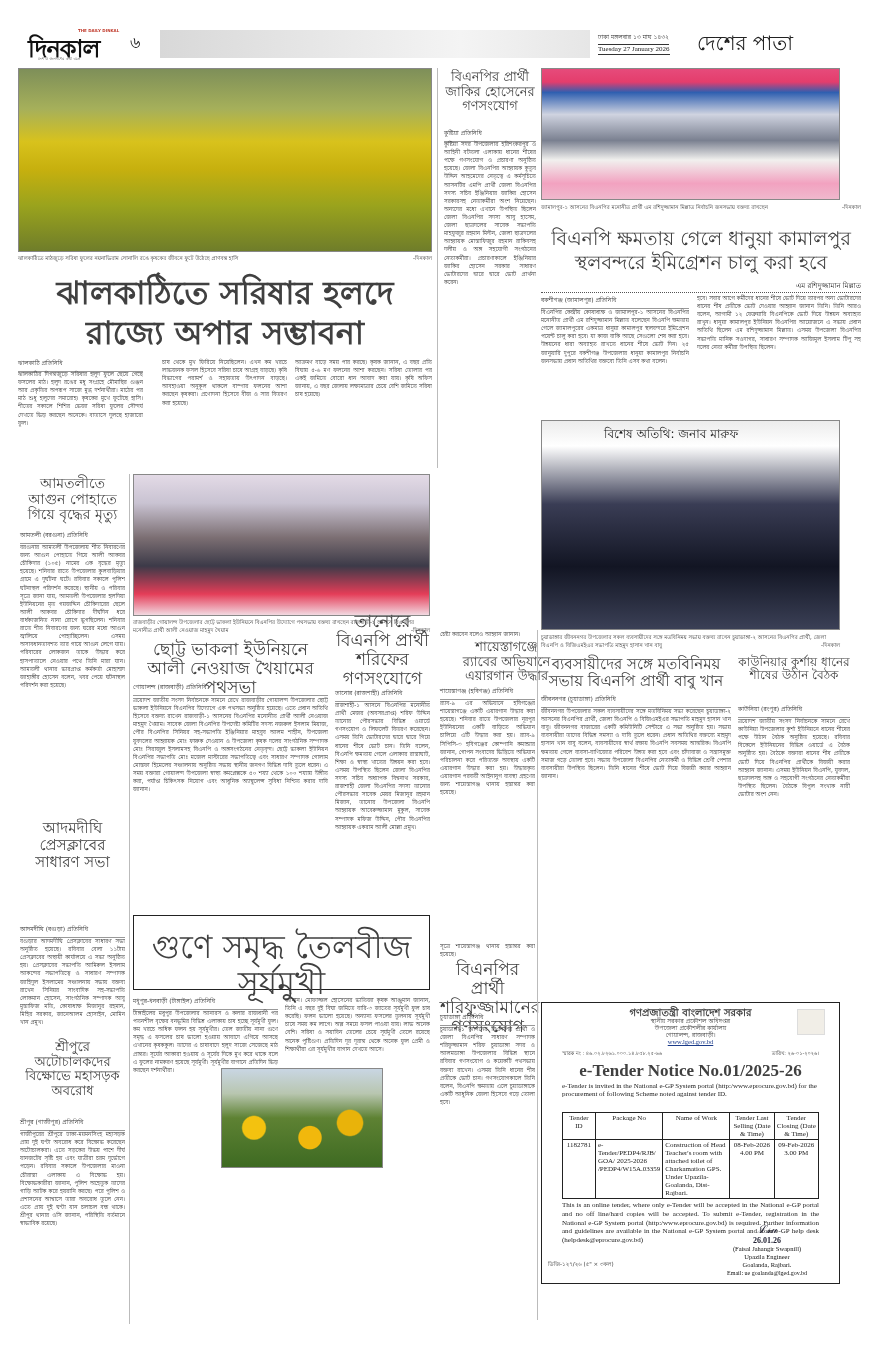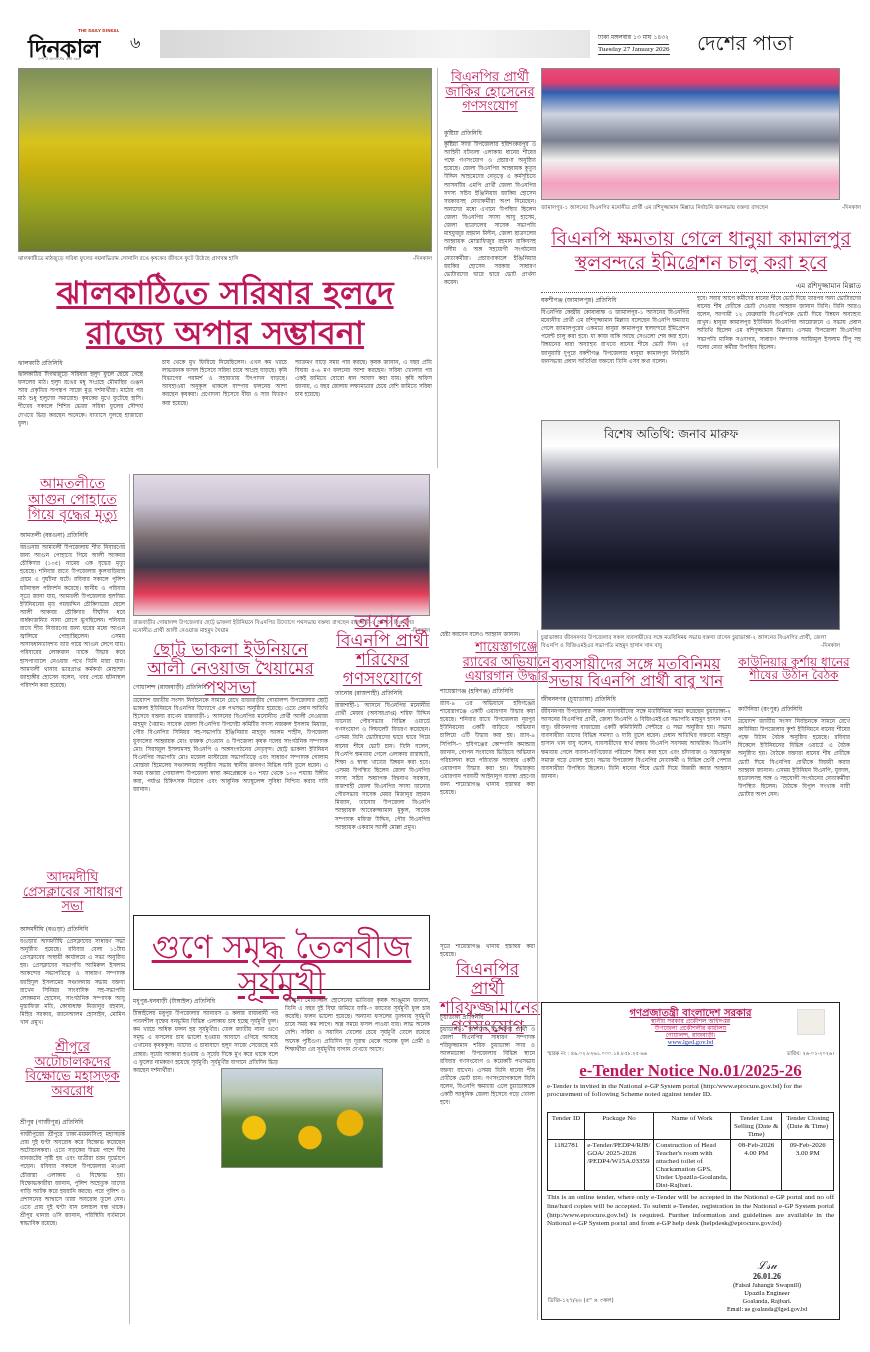--- a/index.html
+++ b/index.html
@@ -1,19 +1,19 @@
 <!DOCTYPE html>
 <html><head>
 <meta charset="utf-8">
 <style>
   * { box-sizing: border-box; margin: 0; padding: 0; }
   html, body { width: 870px; height: 1352px; background: #fff; overflow: hidden; }
   body { font-family: "DejaVu Sans", sans-serif; color: #111; position: relative; }
   .abs { position: absolute; }
-  .hl { font-family: "DejaVu Sans", sans-serif; color: #be185d; text-align: center; line-height: 1.12; text-decoration: underline; }
+  .hl { font-family: "DejaVu Sans", sans-serif; color: #404040; text-align: center; line-height: 1.12; }
   .byline { font-size: 6px; color: #333; border-bottom: 1px solid #999; padding-bottom: 2px; }
   .body-text { font-size: 5.6px; line-height: 1.45; color: #333; text-align: justify; overflow: hidden; }
   .caption { font-size: 5.4px; color: #333; line-height: 1.4; }
   .caption .credit { float: right; }
   .photo { overflow: hidden; border: 1px solid #888; }
   .rule { background: #bbb; }
 
   
   .masthead-logo { left: 28px; top: 30px; font-weight: bold; font-size: 24px; letter-spacing: -1px; color: #111; }
   .masthead-en { left: 78px; top: 28px; font-size: 4px; color: #c0392b; font-weight: bold; }
@@ -107,42 +107,42 @@
 <div class="abs body-text" style="left:440px;top:699px;width:95px;height:238px;">র‍্যাব-৯ এর অভিযানে হবিগঞ্জের শায়েস্তাগঞ্জে একটি এয়ারগান উদ্ধার করা হয়েছে। শনিবার রাতে উপজেলার নূরপুর ইউনিয়নের একটি বাড়িতে অভিযান চালিয়ে এটি উদ্ধার করা হয়। র‍্যাব-৯ সিপিসি-৩ হবিগঞ্জের কোম্পানি কমান্ডার জানান, গোপন সংবাদের ভিত্তিতে অভিযান পরিচালনা করে পরিত্যক্ত অবস্থায় একটি এয়ারগান উদ্ধার করা হয়। উদ্ধারকৃত এয়ারগান পরবর্তী আইনানুগ ব্যবস্থা গ্রহণের জন্য শায়েস্তাগঞ্জ থানায় হস্তান্তর করা হয়েছে।</div>
 
 <div class="abs hl" style="left:541px;top:656px;width:190px;font-size:15px;">ব্যবসায়ীদের সঙ্গে মতবিনিময় সভায় বিএনপি প্রার্থী বাবু খান</div>
 <div class="abs byline" style="left:541px;top:694px;width:190px;">জীবননগর (চুয়াডাঙ্গা) প্রতিনিধি</div>
 <div class="abs body-text" style="left:541px;top:707px;width:190px;height:288px;">জীবননগর উপজেলার সকল ব্যবসায়ীদের সঙ্গে মতবিনিময় সভা করেছেন চুয়াডাঙ্গা-২ আসনের বিএনপির প্রার্থী, জেলা বিএনপি ও বিজিএমইএর সভাপতি মাহমুদ হাসান খান বাবু। জীবননগর বাজারের একটি কমিউনিটি সেন্টারে এ সভা অনুষ্ঠিত হয়। সভায় ব্যবসায়ীরা তাদের বিভিন্ন সমস্যা ও দাবি তুলে ধরেন। প্রধান অতিথির বক্তব্যে মাহমুদ হাসান খান বাবু বলেন, ব্যবসায়ীদের স্বার্থ রক্ষায় বিএনপি সবসময় আন্তরিক। বিএনপি ক্ষমতায় গেলে ব্যবসা-বাণিজ্যের পরিবেশ উন্নত করা হবে এবং চাঁদাবাজ ও সন্ত্রাসমুক্ত সমাজ গড়ে তোলা হবে। সভায় উপজেলা বিএনপির নেতাকর্মী ও বিভিন্ন শ্রেণী পেশার ব্যবসায়ীরা উপস্থিত ছিলেন। তিনি ধানের শীষে ভোট দিয়ে বিজয়ী করার আহ্বান জানান।</div>
 
 <div class="abs hl" style="left:738px;top:656px;width:112px;font-size:12px;">কাউনিয়ার কুর্শায় ধানের শীষের উঠান বৈঠক</div>
 <div class="abs byline" style="left:738px;top:704px;width:112px;">কাউনিয়া (রংপুর) প্রতিনিধি</div>
 <div class="abs body-text" style="left:738px;top:717px;width:112px;height:278px;">ত্রয়োদশ জাতীয় সংসদ নির্বাচনকে সামনে রেখে কাউনিয়া উপজেলার কুর্শা ইউনিয়নে ধানের শীষের পক্ষে উঠান বৈঠক অনুষ্ঠিত হয়েছে। রবিবার বিকেলে ইউনিয়নের বিভিন্ন ওয়ার্ডে এ বৈঠক অনুষ্ঠিত হয়। বৈঠকে বক্তারা ধানের শীষ প্রতীকে ভোট দিয়ে বিএনপির প্রার্থীকে বিজয়ী করার আহ্বান জানান। এসময় ইউনিয়ন বিএনপি, যুবদল, ছাত্রদলসহ অঙ্গ ও সহযোগী সংগঠনের নেতাকর্মীরা উপস্থিত ছিলেন। বৈঠকে বিপুল সংখ্যক নারী ভোটার অংশ নেন।</div>
 
-<div class="abs hl" style="left:20px;top:870px;width:105px;font-size:13px;">আদমদীঘি প্রেসক্লাবের সাধারণ সভা</div>
+<div class="abs hl" style="left:20px;top:820px;width:105px;font-size:15px;">আদমদীঘি প্রেসক্লাবের সাধারণ সভা</div>
 <div class="abs byline" style="left:20px;top:924px;width:105px;">আদমদীঘি (বগুড়া) প্রতিনিধি</div>
 <div class="abs body-text" style="left:20px;top:937px;width:105px;height:92px;">বগুড়ার আদমদীঘি প্রেসক্লাবের সাধারণ সভা অনুষ্ঠিত হয়েছে। রবিবার বেলা ১১টায় প্রেসক্লাবের অস্থায়ী কার্যালয়ে এ সভা অনুষ্ঠিত হয়। প্রেসক্লাবের সভাপতি আমিরুল ইসলাম আকন্দের সভাপতিত্বে ও সাধারণ সম্পাদক জাহিদুল ইসলামের সঞ্চালনায় সভায় বক্তব্য রাখেন সিনিয়র সাংবাদিক সহ-সভাপতি লোকমান হোসেন, সাংগঠনিক সম্পাদক আবু মুস্তাফিজ মতি, কোষাধ্যক্ষ মিজানুর রহমান, মিহির সরকার, জানেআলম হোসাইন, মোমিন খান প্রমুখ।</div>
 
 <div class="abs hl" style="left:20px;top:1040px;width:105px;font-size:13px;">শ্রীপুরে অটোচালকদের বিক্ষোভে মহাসড়ক অবরোধ</div>
 <div class="abs byline" style="left:20px;top:1117px;width:105px;">শ্রীপুর (গাজীপুর) প্রতিনিধি</div>
 <div class="abs body-text" style="left:20px;top:1130px;width:105px;height:192px;">গাজীপুরের শ্রীপুরে ঢাকা-ময়মনসিংহ মহাসড়ক প্রায় দুই ঘণ্টা অবরোধ করে বিক্ষোভ করেছেন অটোচালকরা। এতে সড়কের উভয় পাশে দীর্ঘ যানজটের সৃষ্টি হয় এবং যাত্রীরা চরম দুর্ভোগে পড়েন। রবিবার সকালে উপজেলার মাওনা চৌরাস্তা এলাকায় এ বিক্ষোভ হয়। বিক্ষোভকারীরা জানান, পুলিশ অহেতুক তাদের গাড়ি আটক করে হয়রানি করছে। পরে পুলিশ ও প্রশাসনের আশ্বাসে তারা অবরোধ তুলে নেন। এতে প্রায় দুই ঘণ্টা যান চলাচল বন্ধ থাকে। শ্রীপুর থানার ওসি জানান, পরিস্থিতি বর্তমানে স্বাভাবিক রয়েছে।</div>
 
 <div class="abs box" style="left:133px;top:915px;width:297px;height:75px;">
   <div class="hl" style="margin-top:14px;font-size:32px;">গুণে সমৃদ্ধ তৈলবীজ সূর্যমুখী</div>
 </div>
 <div class="abs byline" style="left:133px;top:996px;width:145px;">মধুপুর-ধনবাড়ী (টাঙ্গাইল) প্রতিনিধি</div>
 <div class="abs body-text" style="left:133px;top:1009px;width:145px;height:316px;">টাঙ্গাইলের মধুপুর উপজেলার আনারস ও কলার রাজধানী পর পতনশীল বৃক্ষের বনভূমির বিভিন্ন এলাকায় চাষ হচ্ছে সূর্যমুখী ফুল। কম খরচে অধিক ফলন হয় সূর্যমুখীর। তেল জাতীয় নানা গুণে সমৃদ্ধ এ ফসলের চাষ ভালো হওয়ায় আবাদে এগিয়ে আসছে এখানের কৃষককুল। তাদের এ চাষাবাদে হলুদ সাজে সেজেছে মাঠ প্রান্তর। সূর্যের আকারা হওয়ায় ও সূর্যের দিকে মুখ করে থাকে বলে এ ফুলের নামকরণ হয়েছে সূর্যমুখী। সূর্যমুখীর বাগানে প্রতিদিন ভিড় করছেন দর্শনার্থীরা।</div>
 <div class="abs body-text" style="left:285px;top:996px;width:145px;height:64px;">জানান। মোফাজ্জল হোসেনের ভাতিজা কৃষক আঞ্জুমান জানান, তিনি এ বছর দুই বিঘা জমিতে বারি-৩ জাতের সূর্যমুখী ফুল চাষ করেছি। ফলন ভালো হয়েছে। অন্যান্য ফসলের তুলনায় সূর্যমুখী চাষে সময় কম লাগে। অল্প সময়ে ফসল পাওয়া যায়। লাভ অনেক বেশি। সরিষা ও সয়াবিন তেলের চেয়ে সূর্যমুখী তেলে রয়েছে অনেক পুষ্টিগুণ। প্রতিদিন দূর দূরান্ত থেকে অনেক ফুল প্রেমী ও শিক্ষার্থীরা এর সূর্যমুখীর বাগান দেখতে আসে।</div>
 <div class="abs photo sunflower" style="left:221px;top:1068px;width:162px;height:100px;"></div>
 
 <div class="abs body-text" style="left:440px;top:942px;width:95px;height:16px;">সূত্রে শায়েস্তাগঞ্জ থানায় হস্তান্তর করা হয়েছে।</div>
 <div class="abs hl" style="left:440px;top:960px;width:95px;font-size:17px;">বিএনপির প্রার্থী শরিফুজ্জামানের গণসংযোগ</div>
 <div class="abs byline" style="left:440px;top:1012px;width:95px;">চুয়াডাঙ্গা প্রতিনিধি</div>
 <div class="abs body-text" style="left:440px;top:1025px;width:95px;height:300px;">চুয়াডাঙ্গা-১ আসনের বিএনপির প্রার্থী ও জেলা বিএনপির সাধারণ সম্পাদক শরিফুজ্জামান শরিফ চুয়াডাঙ্গা সদর ও আলমডাঙ্গা উপজেলার বিভিন্ন স্থানে রবিবার গণসংযোগ ও কয়েকটি পথসভায় বক্তব্য রাখেন। এসময় তিনি ধানের শীষ প্রতীকে ভোট চান। গণসংযোগকালে তিনি বলেন, বিএনপি ক্ষমতায় এলে চুয়াডাঙ্গাকে একটি আধুনিক জেলা হিসেবে গড়ে তোলা হবে।</div>
 
-<div class="abs box" style="left:541px;top:1002px;width:299px;height:318px;padding:4px 5px;">
+<div class="abs box" style="left:541px;top:1002px;width:299px;height:282px;padding:4px 20px;">
   <div class="hl" style="font-size:10px;font-weight:bold;">গণপ্রজাতন্ত্রী বাংলাদেশ সরকার</div>
   <div class="hl" style="font-size:6px;">স্থানীয় সরকার প্রকৌশল অধিদপ্তর</div>
   <div class="hl" style="font-size:6px;">উপজেলা প্রকৌশলীর কার্যালয়</div>
   <div class="hl" style="font-size:6px;">গোয়ালন্দ, রাজবাড়ী।</div>
   <div class="hl serif" style="font-size:6.5px;text-decoration:underline;color:#1a3a8a;">www.lged.gov.bd</div>
   <div style="position:absolute;right:14px;top:6px;width:28px;height:26px;background:#f1eee7;border:1px solid #ddd;"></div>
   <div style="display:flex;justify-content:space-between;font-size:5px;margin-top:4px;color:#333;">
     <span>স্মারক নং : ৪৬.০২.৮২৬১.০০০.১৪.৮৫৮.২৫-৬৬</span>
     <span>তারিখ: ২৬-০১-২০২৬।</span>
   </div>

